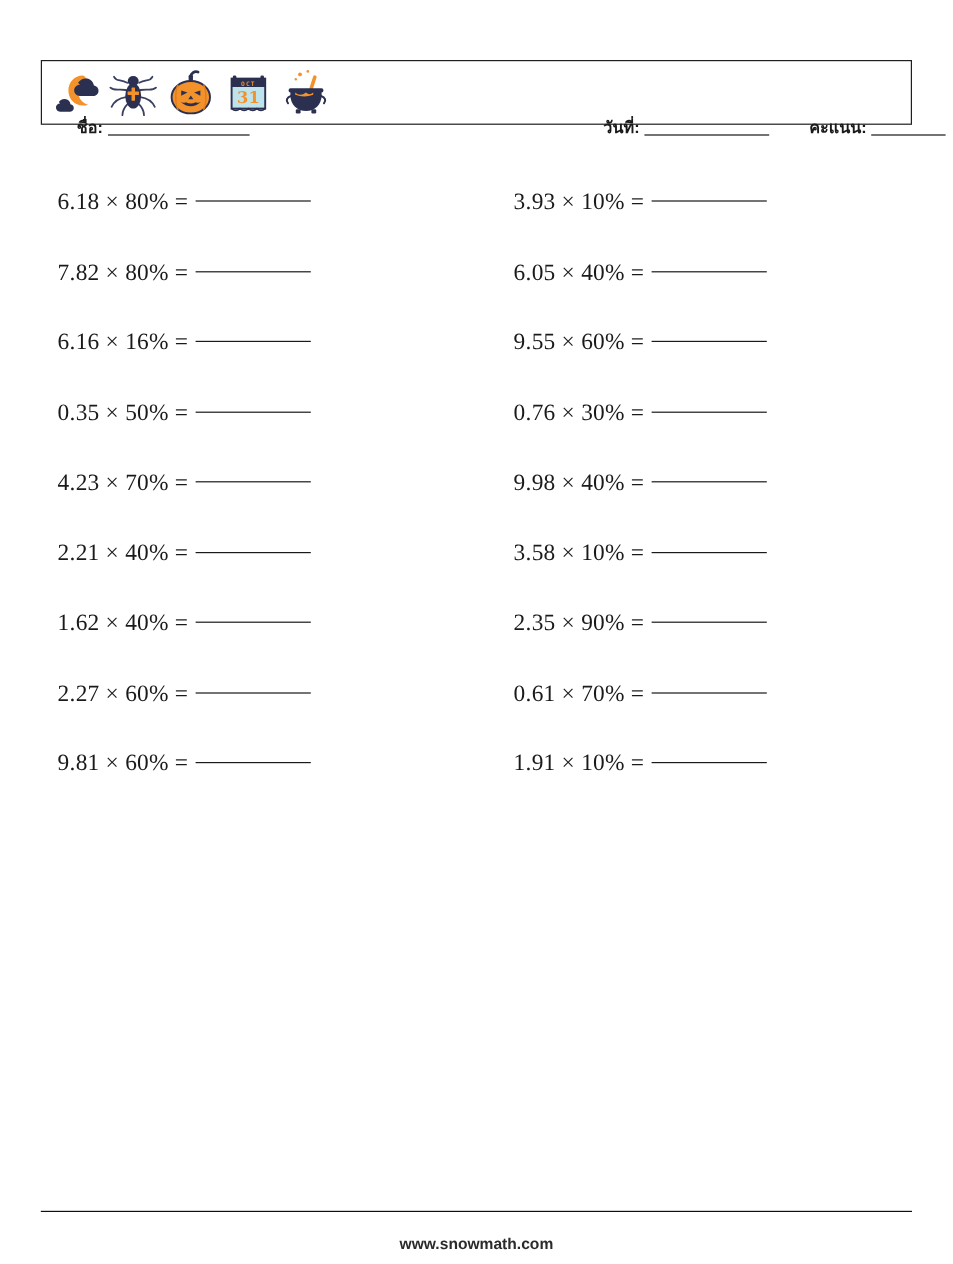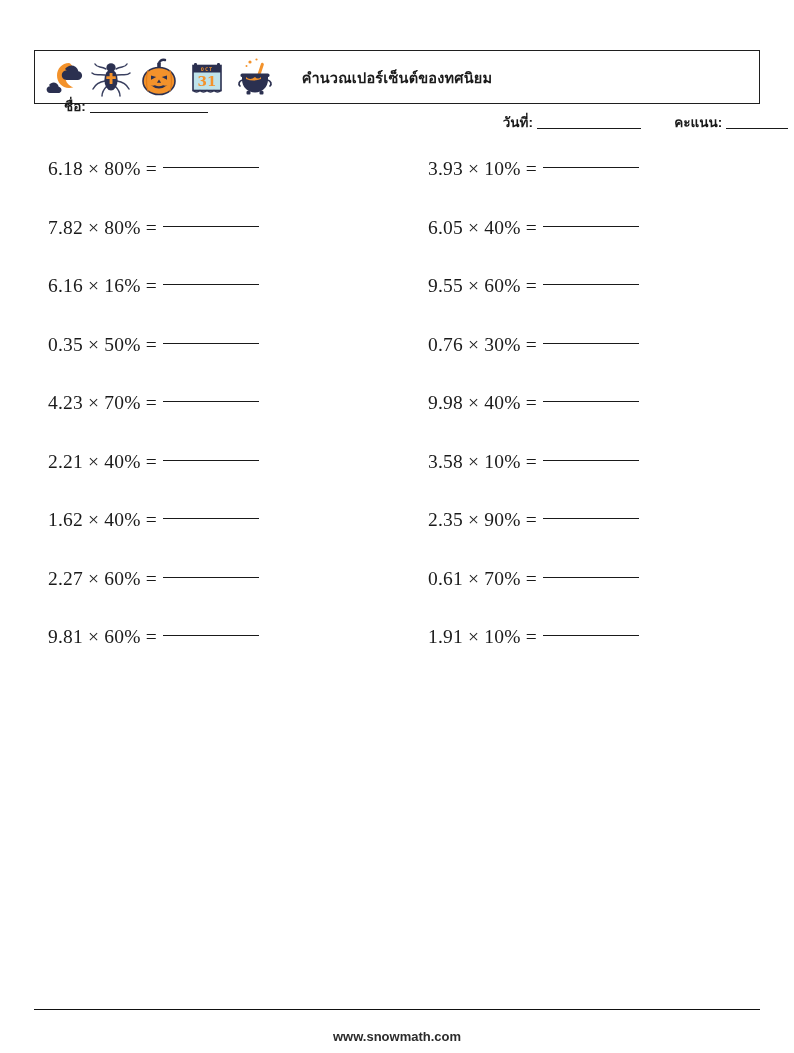--- a/index.html
+++ b/index.html
@@ -69,21 +69,21 @@
   }
   .info-name {
     position: absolute;
     left: 0;
     top: 0;
     white-space: nowrap;
   }
   .info-right {
     position: absolute;
     right: 0;
-    top: 16px;
+    top: 0;
     white-space: nowrap;
   }
   .rule {
     display: inline-block;
     border-bottom: 1.4px solid #1a1a1a;
     vertical-align: -2px;
   }
   .rule-name  { width: 118px; }
   .rule-date  { width: 104px; }
   .rule-score { width: 62px; }
@@ -200,21 +200,20 @@
       <rect x="7.5" y="18.5" width="29" height="3.6" rx="1.6" fill="#2B3050"></rect>
       <path d="M13 22 q4 4 9 0 q3 3 6 0 l0 2 q-7.5 3 -15 0z" fill="#F3922B"></path>
       <path d="M9.5 25 c-3.5 1-4.5 4-2.5 6" stroke="#2B3050" stroke-width="1.7" fill="none" stroke-linecap="round"></path>
       <path d="M34.5 25 c3.5 1 4.5 4 2.5 6" stroke="#2B3050" stroke-width="1.7" fill="none" stroke-linecap="round"></path>
       <rect x="13.5" y="36" width="4" height="3.5" rx="1" fill="#2B3050"></rect>
       <rect x="26.5" y="36" width="4" height="3.5" rx="1" fill="#2B3050"></rect>
     </svg>
 
   </div>
 
-  <div class="header-title">คำนวณเปอร์เซ็นต์ของทศนิยม</div>
 </div>
 
 <div class="info-row">
   <div class="info-name">
     <span>ชื่อ:</span>
     <span class="rule rule-name"></span>
   </div>
   <div class="info-right">
     <span>วันที่:</span>
     <span class="rule rule-date"></span>

